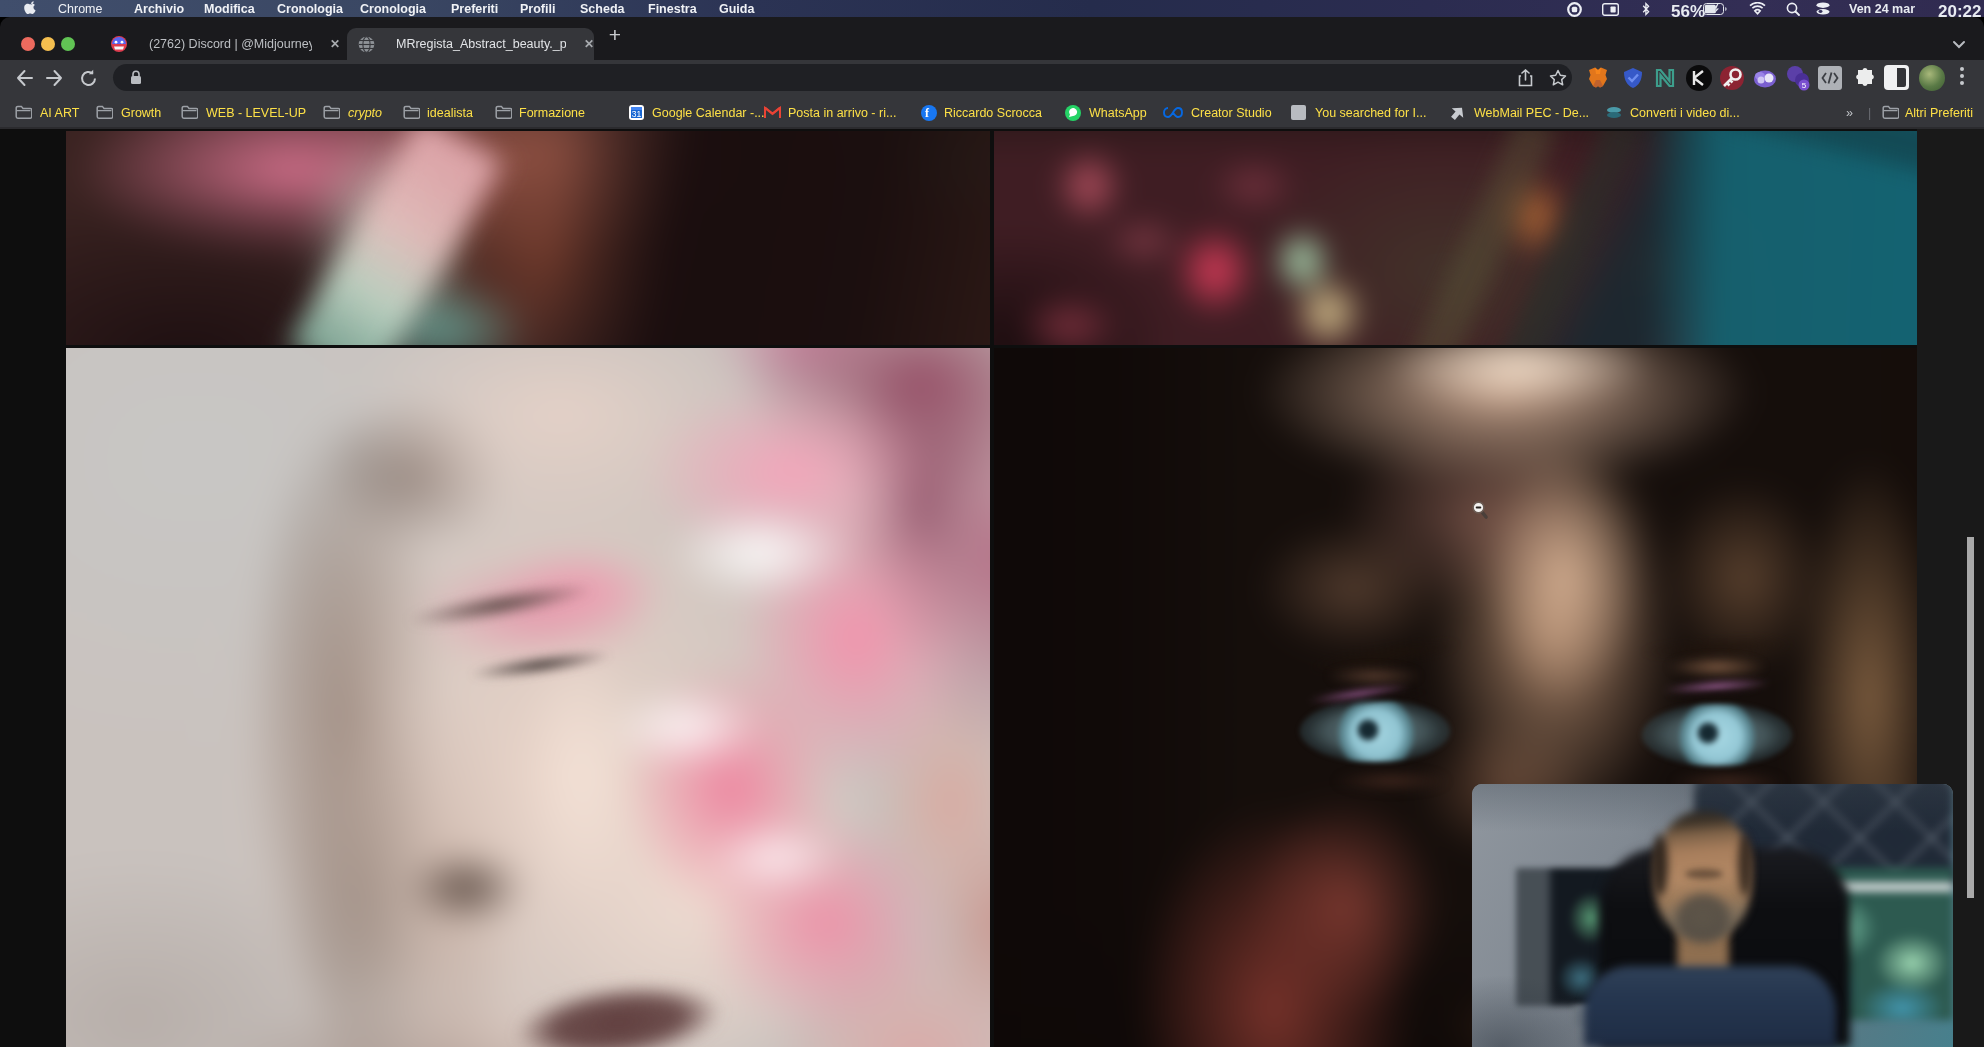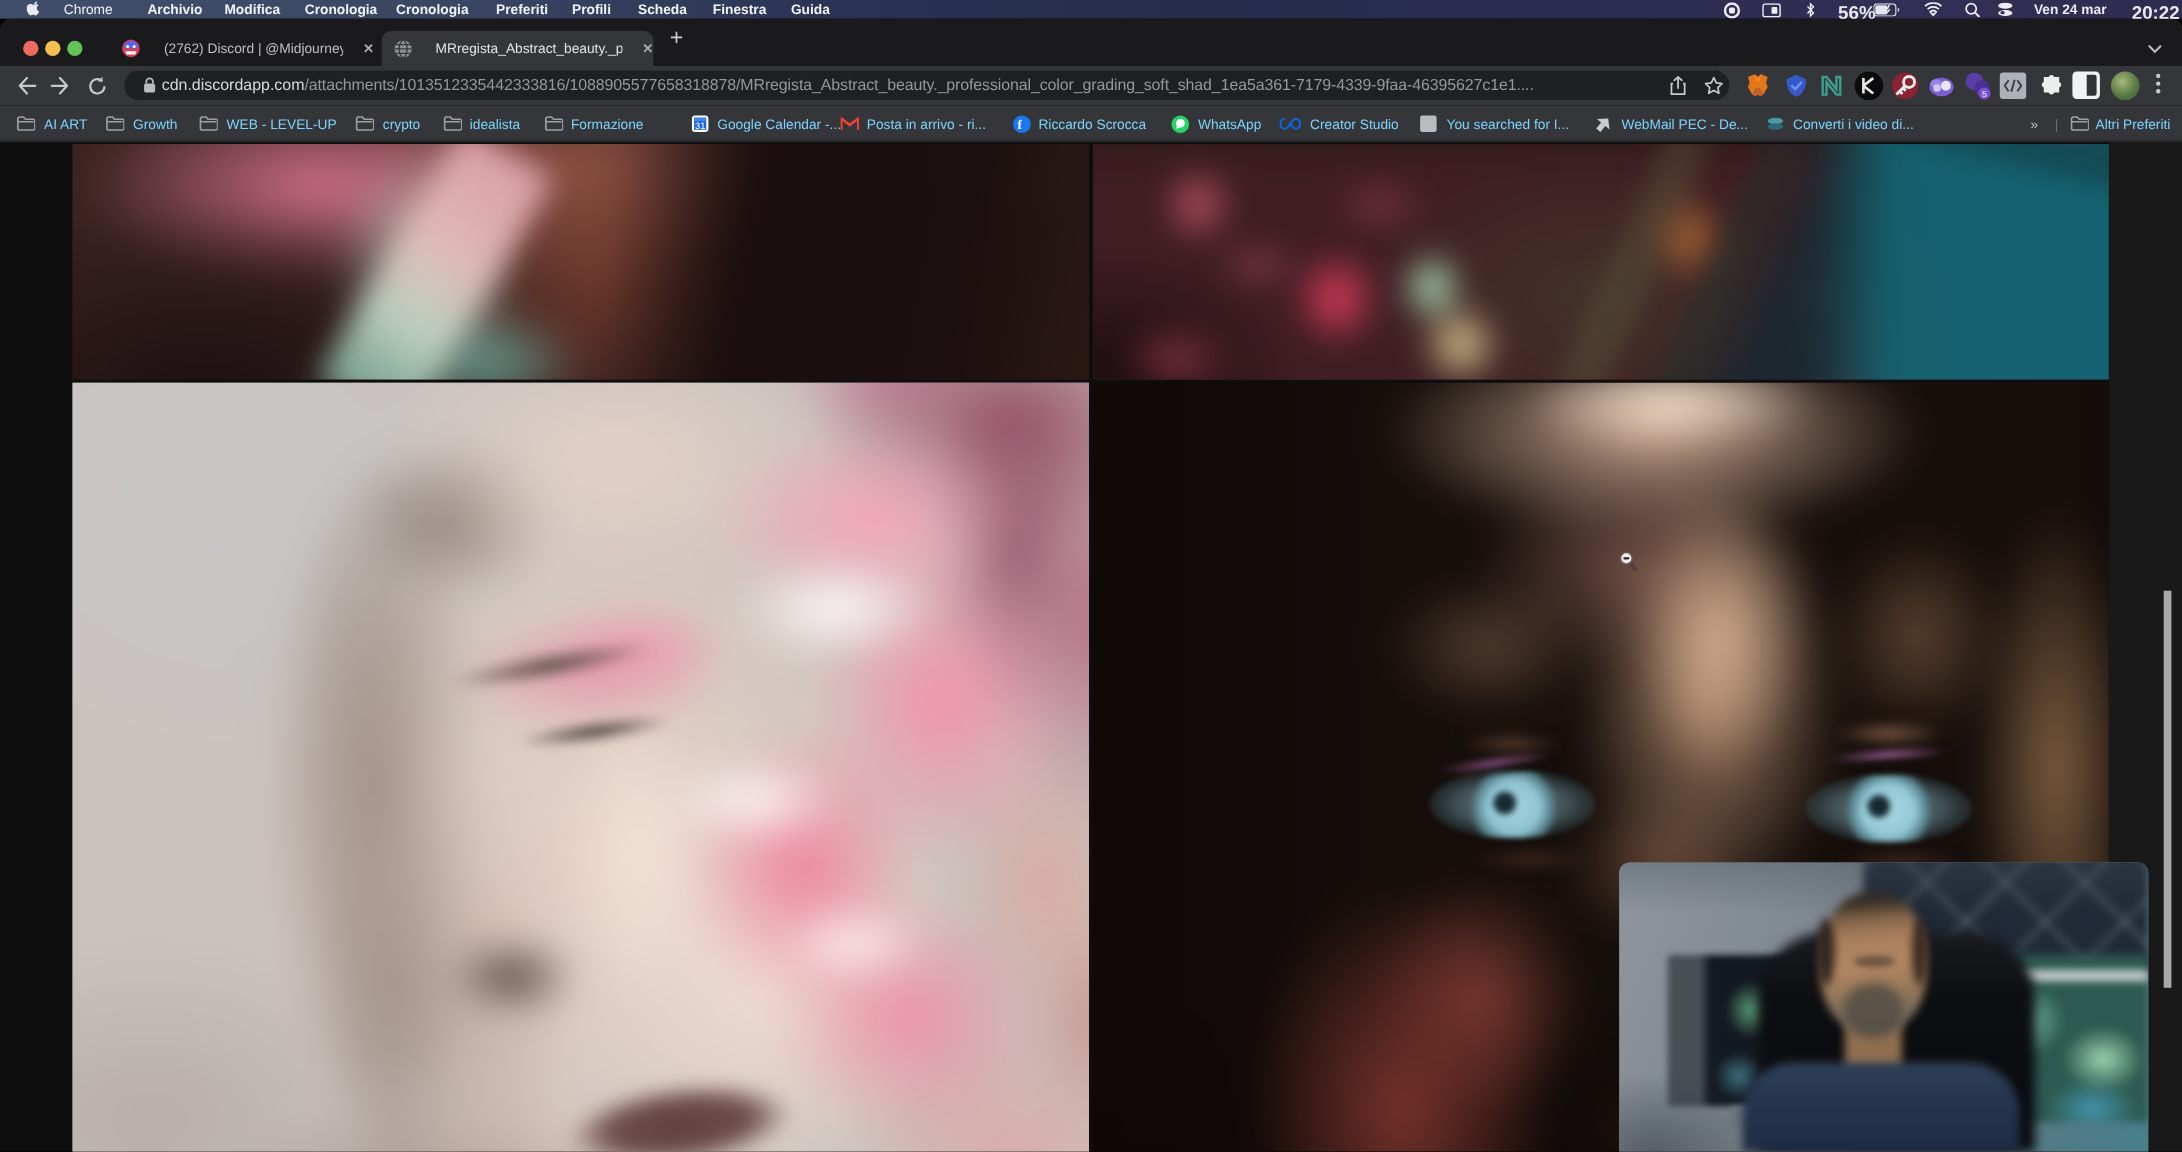--- a/index.html
+++ b/index.html
@@ -28,21 +28,21 @@
   #newtab { position:absolute; left:603px; top:6px; width:24px; height:24px; color:#c8cacd; font-size:21px; text-align:center; line-height:23px; font-weight:400; }
 
   
   #toolbar { position:absolute; left:0; top:60px; width:1984px; height:36px; background:#35363a; }
   #urlpill { position:absolute; left:113px; top:4px; width:1459px; height:27px; border-radius:13.5px; background:#1f2024; }
   #urlpill .url { position:absolute; left:34px; top:5.5px; font-size:14.5px; color:#d8dade; font-weight:500; white-space:nowrap; width:1383px; overflow:hidden; }
   #urlpill .url .gray { color:#95979c; font-weight:400; letter-spacing:-0.1px; }
 
   
   #bookmarks { position:absolute; left:0; top:96px; width:1984px; height:33px; background:#35363a; border-bottom:2px solid #2b2b2e; }
-  .bm { position:absolute; top:10px; height:14px; color:#7dd3fc; font-size:12.5px; white-space:nowrap; }
+  .bm { position:absolute; top:10px; height:14px; color:#fde047; font-size:12.5px; white-space:nowrap; }
   .fold { position:absolute; top:9px; width:17px; height:14px; }
 
   
   #content { position:absolute; left:0; top:129px; width:1984px; height:918px; background:#0e0e0e; overflow:hidden; }
   #rightmargin { position:absolute; left:1917px; top:0; width:67px; height:918px; background:#191919; }
   .quad { position:absolute; overflow:hidden; }
   .lay { position:absolute; }
 
   
   #scrollbar { position:absolute; left:1967px; top:408px; width:7px; height:361px; background:#a9a9a9; }
@@ -148,21 +148,20 @@
     </svg>
   <svg width="19" height="19" viewBox="0 0 19 19" style="position:absolute;left:79px;top:9px;">
       <path d="M16 9.5 a6.5 6.5 0 1 1 -2.2-4.9" fill="none" stroke="#c6c9cd" stroke-width="2"></path>
       <path d="M14.2 0.8 v4.4 h-4.4z" fill="#c6c9cd"></path>
     </svg>
   <div id="urlpill">
     <svg width="12" height="15" viewBox="0 0 12 15" style="position:absolute;left:17px;top:6px;">
         <rect x="1" y="6" width="10" height="8" rx="1.5" fill="#b9bcc1"></rect>
         <path d="M3 6 V4.2 a3 3 0 0 1 6 0 V6" fill="none" stroke="#b9bcc1" stroke-width="1.6"></path>
       </svg>
-    <span class="url">cdn.discordapp.com<span class="gray">/attachments/1013512335442333816/1088905577658318878/MRregista_Abstract_beauty._professional_color_grading_soft_shad_1ea5a361-7179-4339-9faa-46395627c1e1....</span></span>
     <svg width="15" height="18" viewBox="0 0 15 18" style="position:absolute;left:1405px;top:5px;">
         <path d="M7.5 1 V11 M4 4 L7.5 1 L11 4" fill="none" stroke="#c6c9cd" stroke-width="1.6" stroke-linecap="round"></path>
         <path d="M3 7 H1.5 V16.5 H13.5 V7 H12" fill="none" stroke="#c6c9cd" stroke-width="1.6"></path>
       </svg>
     <svg width="18" height="18" viewBox="0 0 18 18" style="position:absolute;left:1436px;top:5px;">
         <path d="M9 1.5 L11.3 6.3 L16.5 7 L12.7 10.6 L13.7 15.8 L9 13.2 L4.3 15.8 L5.3 10.6 L1.5 7 L6.7 6.3 Z" fill="none" stroke="#c6c9cd" stroke-width="1.5" stroke-linejoin="round"></path>
       </svg>
   </div>
   <svg class="ext" width="24" height="24" viewBox="0 0 24 24" style="position:absolute;left:1586px;top:6px;">
       <path d="M3 4 L9 1.5 L12 4 L15 1.5 L21 4 L19.5 9 L21 13 L17 20 L14 21.5 L12 20 L10 21.5 L7 20 L3 13 L4.5 9Z" fill="#e2761b"></path>
@@ -223,21 +222,21 @@
   <span class="bm" style="left:121px;">Growth</span>
   <svg class="fold" style="left:181px;" viewBox="0 0 17 14">
       <path d="M1.2 3 a1.6 1.6 0 0 1 1.6-1.6 h3.6 l1.6 2 h7.2 a1.6 1.6 0 0 1 1.6 1.6 v6.6 a1.6 1.6 0 0 1 -1.6 1.6 h-12.4 a1.6 1.6 0 0 1 -1.6-1.6Z" fill="none" stroke="#9da1a7" stroke-width="1.5"></path>
       <line x1="1.5" y1="5.6" x2="15.5" y2="5.6" stroke="#9da1a7" stroke-width="1.3"></line>
     </svg>
   <span class="bm" style="left:206px;">WEB - LEVEL-UP</span>
   <svg class="fold" style="left:323px;" viewBox="0 0 17 14">
       <path d="M1.2 3 a1.6 1.6 0 0 1 1.6-1.6 h3.6 l1.6 2 h7.2 a1.6 1.6 0 0 1 1.6 1.6 v6.6 a1.6 1.6 0 0 1 -1.6 1.6 h-12.4 a1.6 1.6 0 0 1 -1.6-1.6Z" fill="none" stroke="#9da1a7" stroke-width="1.5"></path>
       <line x1="1.5" y1="5.6" x2="15.5" y2="5.6" stroke="#9da1a7" stroke-width="1.3"></line>
     </svg>
-  <span class="bm" style="left:348px;">crypto</span>
+  <span class="bm" style="left:348px;font-style:italic;">crypto</span>
   <svg class="fold" style="left:403px;" viewBox="0 0 17 14">
       <path d="M1.2 3 a1.6 1.6 0 0 1 1.6-1.6 h3.6 l1.6 2 h7.2 a1.6 1.6 0 0 1 1.6 1.6 v6.6 a1.6 1.6 0 0 1 -1.6 1.6 h-12.4 a1.6 1.6 0 0 1 -1.6-1.6Z" fill="none" stroke="#9da1a7" stroke-width="1.5"></path>
       <line x1="1.5" y1="5.6" x2="15.5" y2="5.6" stroke="#9da1a7" stroke-width="1.3"></line>
     </svg>
   <span class="bm" style="left:427px;">idealista</span>
   <svg class="fold" style="left:495px;" viewBox="0 0 17 14">
       <path d="M1.2 3 a1.6 1.6 0 0 1 1.6-1.6 h3.6 l1.6 2 h7.2 a1.6 1.6 0 0 1 1.6 1.6 v6.6 a1.6 1.6 0 0 1 -1.6 1.6 h-12.4 a1.6 1.6 0 0 1 -1.6-1.6Z" fill="none" stroke="#9da1a7" stroke-width="1.5"></path>
       <line x1="1.5" y1="5.6" x2="15.5" y2="5.6" stroke="#9da1a7" stroke-width="1.3"></line>
     </svg>
   <span class="bm" style="left:519px;">Formazione</span>

